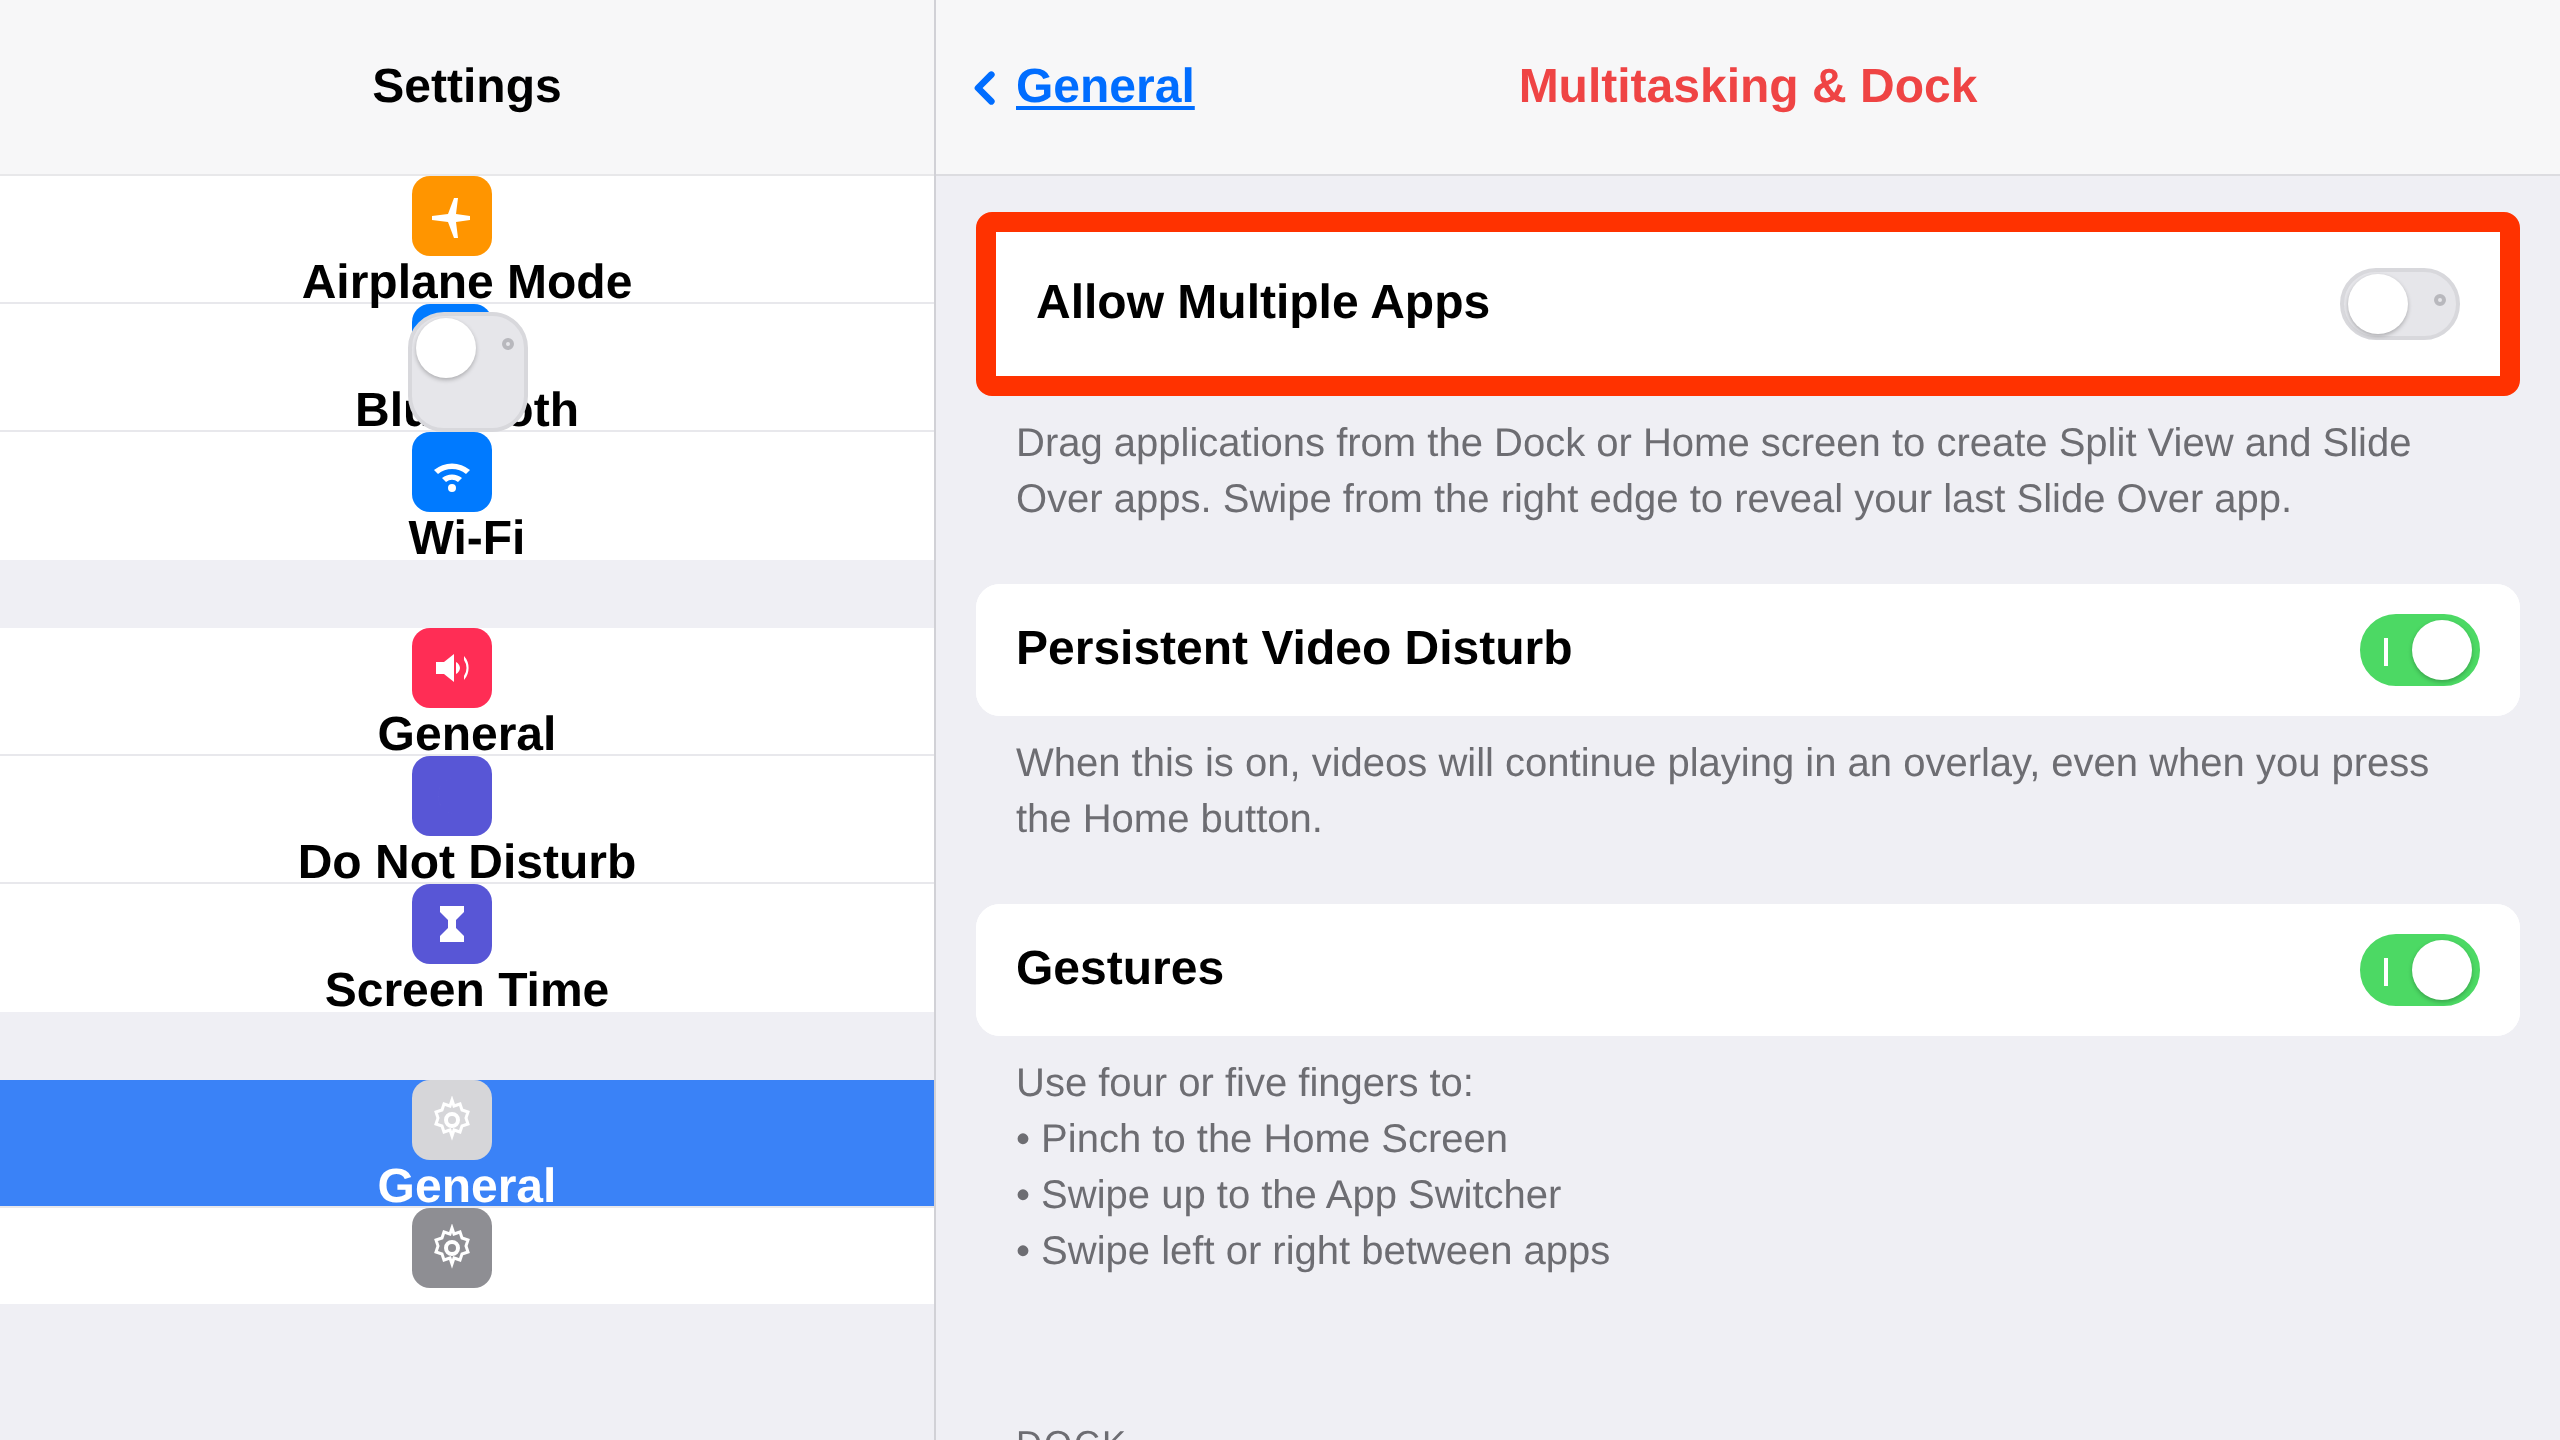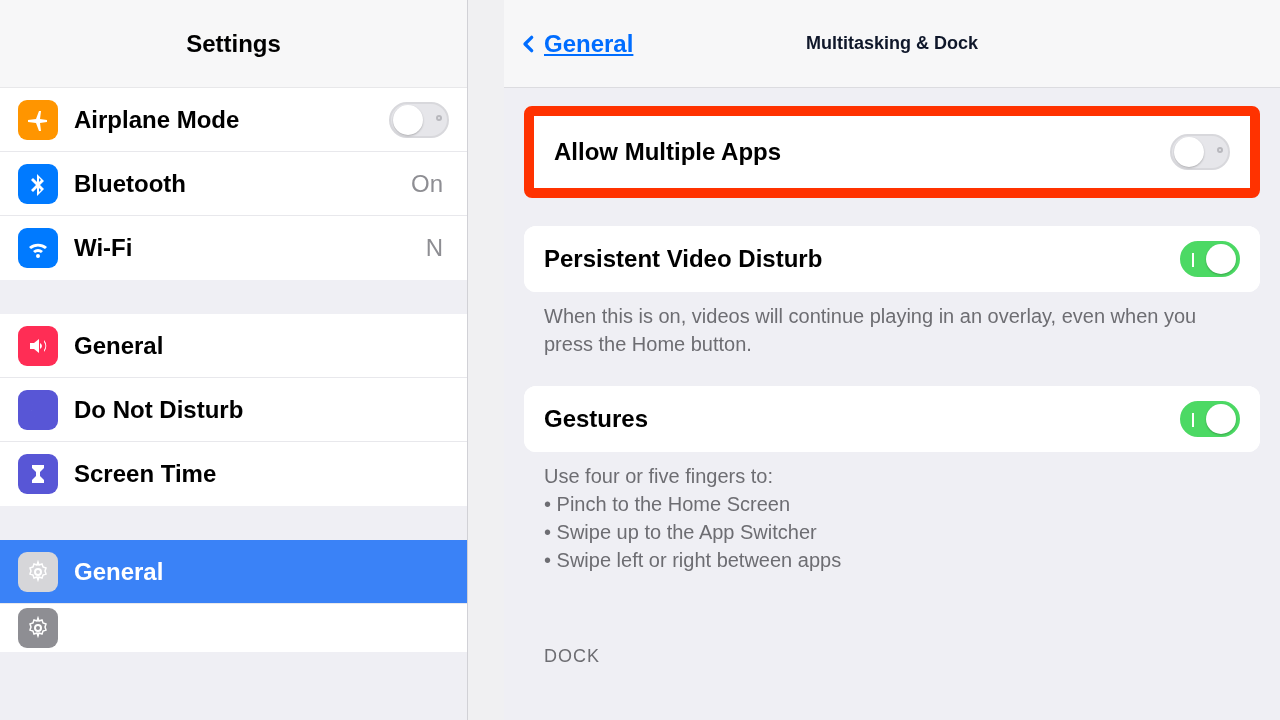--- a/index.html
+++ b/index.html
@@ -1,24 +1,24 @@
 <!DOCTYPE html>
 <html><head>
 <meta charset="utf-8">
 <style>
   * { box-sizing: border-box; margin: 0; padding: 0; }
   html, body { width: 1280px; height: 720px; overflow: hidden; font-family: -apple-system, "Helvetica Neue", Arial, sans-serif; background: #f0f0f2; }
-  .app { display: flex; width: 1280px; height: 720px; gap: 36px; }
+  .app { display: flex; width: 1280px; height: 720px; }
 
   
   .sidebar { width: 468px; height: 100%; background: #efeff4; display: flex; flex-direction: column; border-right: 1px solid #d1d1d6; }
   .sidebar-header { height: 88px; display: flex; align-items: center; justify-content: center; font-size: 24px; font-weight: 700; color: #000; background: #f7f7f8; border-bottom: 1px solid #e8e8ea; }
   .group { background: #fff; }
   .spacer { height: 34px; background: #efeff4; }
-  .item { display: flex; align-items: center; height: 64px; padding: 0 18px; border-bottom: 1px solid #e8e8ec; font-size: 24px; font-weight: 600; color: #000; }
+  .item { display: flex; align-items: center; height: 64px; padding: 0 18px; border-bottom: 1px solid #e8e8ec; font-size: 24px; font-weight: 600; color: #000; flex-direction: column; }
   .item:last-child { border-bottom: none; }
   .item .icon-box { width: 40px; height: 40px; border-radius: 9px; margin-right: 16px; display: flex; align-items: center; justify-content: center; flex: 0 0 40px; }
   .item .icon-box svg { width: 24px; height: 24px; }
   .item .label { flex: 1; }
   .item .trail { color: #8e8e93; font-size: 24px; font-weight: 400; margin-right: 6px; }
 
   .toggle { width: 60px; height: 36px; border-radius: 18px; background: #e6e6ea; border: 2px solid #d8d8dc; position: relative; flex: 0 0 60px; }
   .toggle .knob { position: absolute; width: 30px; height: 30px; border-radius: 50%; background: #fff; top: 1px; left: 2px; box-shadow: 0 1px 2px rgba(0,0,0,.25); }
   .toggle .dot { position: absolute; width: 6px; height: 6px; border-radius: 50%; border: 2px solid #b8b8bd; right: 5px; top: 11px; }
   .toggle.on { background: #4cd964; border-color: #4cd964; }
@@ -39,21 +39,21 @@
   .bg-pink   { background: #ff2d55; }
   .bg-indigo { background: #5856d6; }
   .bg-gray   { background: #8e8e93; }
 
   
   .detail { flex: 1; height: 100%; background: #efeff4; display: flex; flex-direction: column; }
   .detail-header { height: 88px; position: relative; display: flex; align-items: center; justify-content: center; background: #f7f7f8; border-bottom: 1px solid #dcdce0; }
   .back { position: absolute; left: 16px; display: flex; align-items: center; color: #006dff; font-size: 24px; font-weight: 600; cursor: pointer; }
   .back svg { width: 20px; height: 30px; margin-right: 4px; }
   .back span { text-decoration: underline; }
-  .detail-title { font-size: 18px; font-weight: 700; color: #0f172a; }
+  .detail-title { font-size: 24px; font-weight: 700; color: #ef4444; }
 
   .detail-body { flex: 1; overflow: hidden; padding: 0 20px; }
 
   .highlight-wrap { margin-top: 18px; border: 10px solid #ff3200; border-radius: 8px; background: #fff; }
   .row { background: #fff; border-radius: 12px; display: flex; align-items: center; padding: 0 20px; height: 66px; font-size: 24px; font-weight: 600; color: #000; }
   .highlight-wrap .row { border-radius: 0; height: 72px; }
   .row .rlabel { flex: 1; }
 
   .desc { color: #6d6d72; font-size: 20px; line-height: 1.4; padding: 10px 20px 0 20px; }
   .desc.bullets { white-space: pre-line; }
@@ -203,20 +203,21 @@
 
       <div class="highlight-wrap">
         <div class="row">
           <div class="rlabel">Allow Multiple Apps</div>
           <div class="toggle">
               <div class="knob"></div>
               <div class="dot"></div>
             </div>
         </div>
       </div>
+      <div class="desc">Drag applications from the Dock or Home screen to create Split View and Slide Over apps. Swipe from the right edge to reveal your last Slide Over app.</div>
 
       <div class="section-gap"></div>
 
       <div class="row-block">
         <div class="row">
           <div class="rlabel">Persistent Video Disturb</div>
           <div class="toggle on">
               <div class="tick"></div>
               <div class="knob"></div>
             </div>

